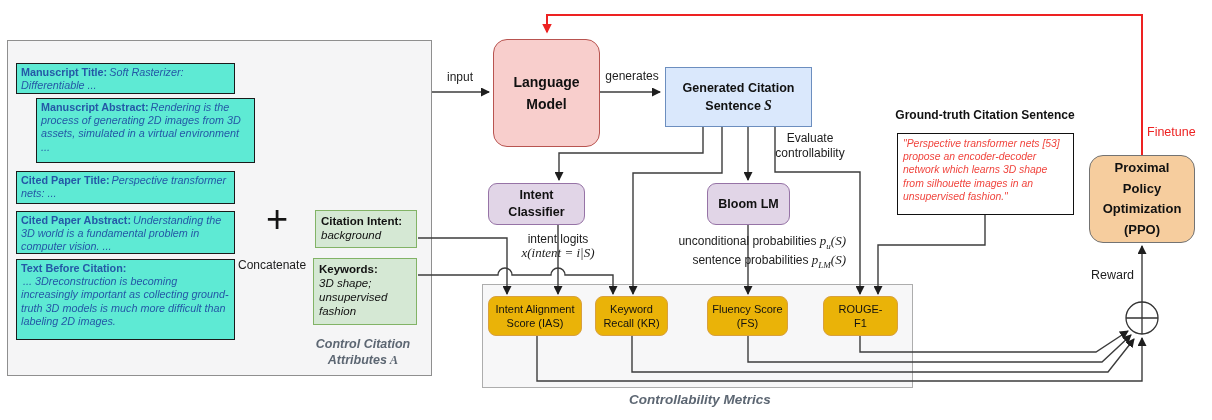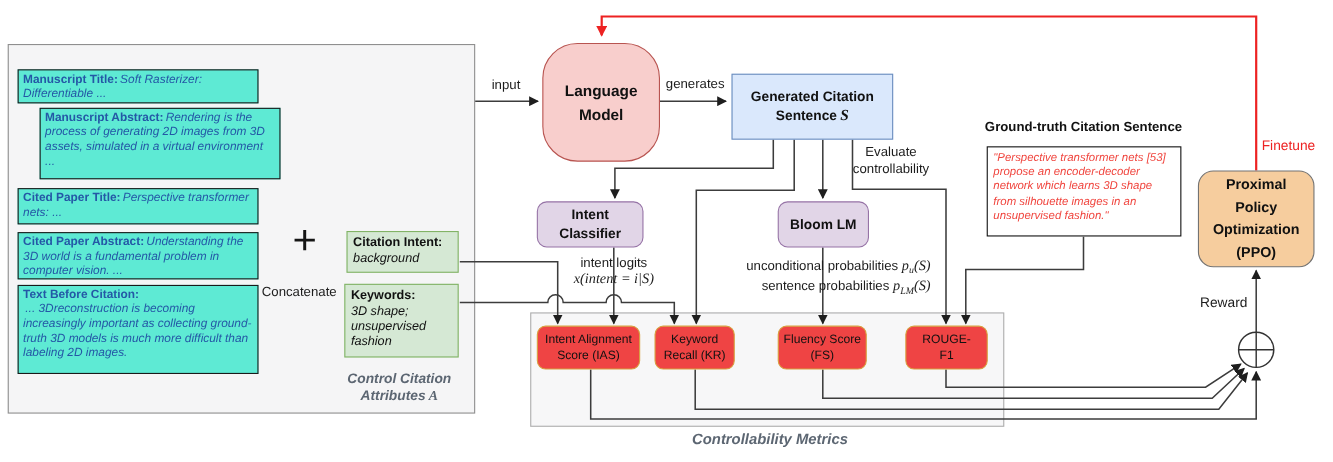--- a/index.html
+++ b/index.html
@@ -13,25 +13,25 @@
            line-height:13.2px;padding:2px 4px;overflow:hidden;}
   .ctx-box .lbl{font-weight:bold;}
   .ctx-box .lbl.block{display:block;}
   .ctx-box .body{font-style:italic;margin-left:2px;}
   .attr-box{background:#d5e8d4;border:1.3px solid #82b366;color:#111;font-size:11.5px;
             line-height:14px;padding:3px 5px;}
   .attr-box .lbl{font-weight:bold;display:block;}
   .attr-box .body{font-style:italic;}
   .node{display:flex;align-items:center;justify-content:center;text-align:center;
         font-weight:bold;z-index:2;}
-  .node-lm{background:#f8cecc;border:1.6px solid #b85450;border-radius:32px;font-size:14px;line-height:22px;}
+  .node-lm{background:#f8cecc;border:1.6px solid #b85450;border-radius:14px;font-size:14px;line-height:22px;}
   .node-gcs{background:#dae8fc;border:1.4px solid #6c8ebf;font-size:12.5px;line-height:17px;}
   .node-purple{background:#e1d5e7;border:1.4px solid #9673a6;border-radius:9px;font-size:12.5px;line-height:17px;}
   .node-ppo{background:#f6cd9e;border:1.5px solid #737373;border-radius:14px;font-size:13px;line-height:20.5px;padding:0 5px;}
-  .metric{background:#ef4444;border:1.4px solid #d8a03f;border-radius:8px;display:flex;
+  .metric{background:#eab308;border:1.4px solid #d8a03f;border-radius:8px;display:flex;
           align-items:center;justify-content:center;text-align:center;font-size:11px;
           line-height:14px;z-index:2;}
   .gt-box{background:#fff;border:1.5px solid #111;color:#f0453e;font-style:italic;
           font-size:10.4px;line-height:13.2px;padding:3px 5px;z-index:2;}
   .glabel{color:#5c6672;font-weight:bold;font-style:italic;text-align:center;}
   .elabel{font-size:12px;color:#1c1c1c;}
   .math{font-family:"Liberation Serif",serif;font-style:italic;}
   .math sub{font-size:9px;font-style:italic;}
   .sym{font-family:"Liberation Serif",serif;font-style:italic;margin-left:3px;}
   .gt-title{font-weight:bold;font-size:12px;text-align:center;color:#111;z-index:2;}

